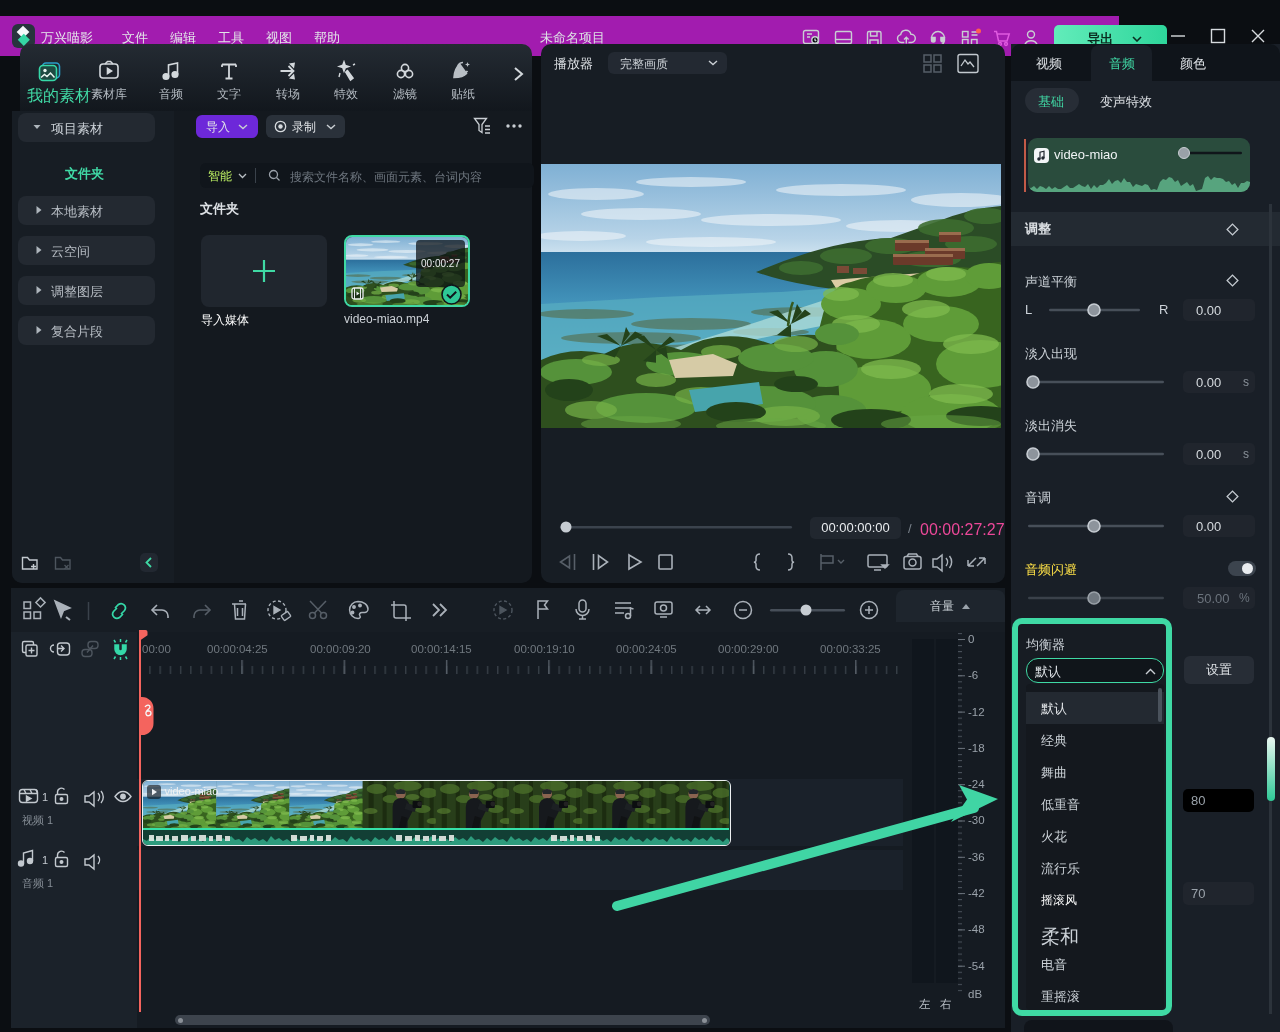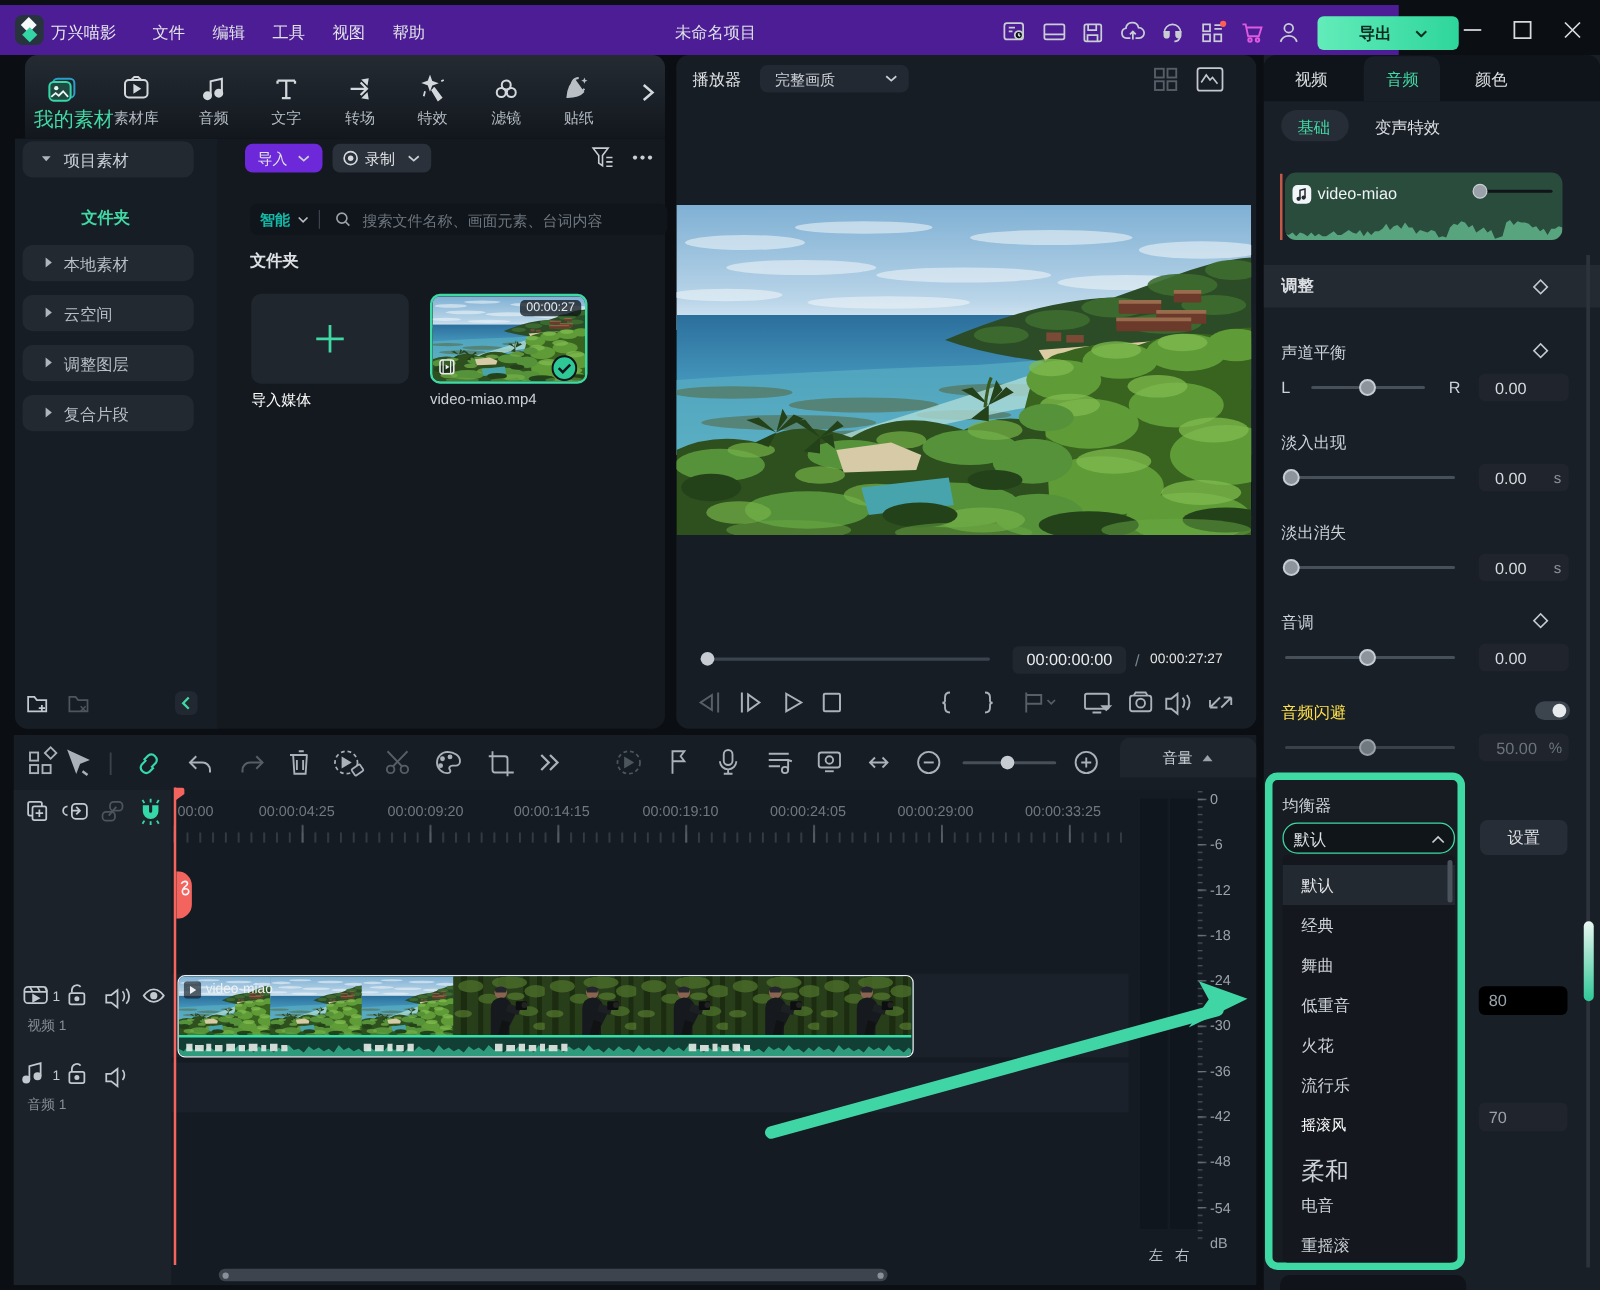--- a/index.html
+++ b/index.html
@@ -165,21 +165,21 @@
  <path d="M33 10 q5 -4 10 0 l-1 3 h-8z" fill="#23272b"></path>
  <path d="M30 47 V26 q0 -8 8 -9 q7 0 9 7 l3 6 -5 10 v7z" fill="#16191d"></path>
  <path d="M44 22 l10 3 -2 6 -10 -3z" fill="#1c2023"></path>
  <rect x="50" y="20" width="9" height="7" rx="1" fill="#0c0e10"></rect>
  <circle cx="57" cy="23" r="2.4" fill="#222"></circle>
  <path d="M36 47 l3 -12 6 2 -2 10z" fill="#101214"></path>
 </g>
 </defs>
   </svg>
 
-<div class="abs" id="titlebar" style="left:0;top:4px;width:1119px;height:40px;background:#4c1d95">
+<div class="abs" id="titlebar" style="left:0;top:16px;width:1119px;height:40px;background:#a21caf">
   <div class="abs" style="left:12px;top:8px;width:23px;height:24px;border-radius:6px;background:#28343d">
     <svg width="23" height="24" viewBox="0 0 23 24">
       <rect x="6.5" y="3.5" width="9" height="9" transform="rotate(45 11 8)" fill="#f5f9fa"></rect>
       <rect x="7.5" y="11.5" width="8.6" height="8.6" transform="rotate(45 11.8 15.8)" fill="#35d6a5"></rect>
     </svg>
   </div>
   <span class="tx" style="left:41px;top:13px;font-size:13px;color:#e6e9ec">万兴喵影</span>
   <span class="tx" style="left:122px;top:13px;font-size:13px;color:#e2e5e8">文件</span>
   <span class="tx" style="left:170px;top:13px;font-size:13px;color:#e2e5e8">编辑</span>
   <span class="tx" style="left:218px;top:13px;font-size:13px;color:#e2e5e8">工具</span>
@@ -349,21 +349,21 @@
     <svg class="abs" style="left:299px;top:6px" width="50" height="18" viewBox="0 0 50 18">
       <path d="M1.5 1.5h12l-4.5 6v8l-3-2v-6z" stroke="#c9ced3" stroke-width="1.3" fill="none"></path>
         <path d="M12 9h5M12 12.5h5M12 16h5" stroke="#c9ced3" stroke-width="1.3"></path>
       <g fill="#c9ced3">
           <circle cx="35" cy="9" r="1.7"></circle>
           <circle cx="41" cy="9" r="1.7"></circle>
           <circle cx="47" cy="9" r="1.7"></circle>
         </g>
     </svg>
     <div class="abs" style="left:26px;top:52px;width:334px;height:25px;border-radius:6px;background:#10151b">
-      <span class="tx" style="left:8px;top:5px;font-size:12px;font-weight:bold;color:#14b8a6">智能</span>
+      <span class="tx" style="left:8px;top:5px;font-size:12px;font-weight:normal;color:#bef264">智能</span>
       <svg class="abs" style="left:38px;top:10px" width="9" height="6" viewBox="0 0 9 6">
           <path d="M1 1l3.5 3.5L8 1" stroke="#b9bfc5" stroke-width="1.3" fill="none"></path>
         </svg>
       <div class="abs" style="left:55px;top:5px;width:1px;height:15px;background:#3a424b"></div>
       <svg class="abs" style="left:68px;top:6px" width="13" height="13" viewBox="0 0 13 13">
           <circle cx="5.5" cy="5.5" r="4" stroke="#9aa1a9" stroke-width="1.3" fill="none"></circle>
           <path d="M8.5 8.5l3 3" stroke="#9aa1a9" stroke-width="1.3"></path>
         </svg>
       <span class="tx" style="left:90px;top:6px;font-size:12px;color:#6d757e">搜索文件名称、画面元素、台词内容</span>
     </div>
@@ -371,21 +371,21 @@
     <div class="abs" style="left:27px;top:124px;width:126px;height:72px;border-radius:8px;background:#20262e">
       <svg class="abs" style="left:49px;top:22px" width="28" height="28" viewBox="0 0 28 28">
           <path d="M14 3v22M3 14h22" stroke="#3fd9a4" stroke-width="2.2"></path>
         </svg>
     </div>
     <span class="tx" style="left:27px;top:201px;font-size:12px;color:#ffffff">导入媒体</span>
     <div class="abs" style="left:170px;top:124px;width:126px;height:72px;border-radius:8px;border:2px solid #3fd9a4;overflow:hidden;background:#20262e">
       <svg width="122" height="68" viewBox="0 0 460 264" preserveAspectRatio="none">
           <use href="#beach"></use>
         </svg>
-      <div class="abs" style="right:3px;top:3px;padding:1px 5px;border-radius:4px;background:rgba(10,14,18,.72);font-size:10px;color:#e8ebee">00:00:27</div>
+      <div class="abs" style="right:3px;top:3px;padding:18px 5px;border-radius:4px;background:rgba(10,14,18,.72);font-size:10px;color:#e8ebee">00:00:27</div>
       <svg class="abs" style="left:5px;bottom:5px" width="13" height="13" viewBox="0 0 13 13">
           <rect x="1" y="1" width="11" height="11" rx="2" stroke="#e8ebee" stroke-width="1.3" fill="rgba(10,14,18,.4)"></rect>
           <path d="M3.5 1v11M9.5 1v11" stroke="#e8ebee" stroke-width="1"></path>
           <path d="M5.5 4.5l3 2-3 2z" fill="#e8ebee"></path>
         </svg>
     </div>
     <svg class="abs" style="left:267px;top:173px" width="21" height="21" viewBox="0 0 21 21">
         <circle cx="10.5" cy="10.5" r="9.5" fill="#2ec896" stroke="#10151b" stroke-width="1.6"></circle>
         <path d="M6 10.5l3.2 3.2 6-6" stroke="#10151b" stroke-width="2" fill="none"></path>
       </svg>
@@ -415,21 +415,21 @@
     <svg width="460" height="264" viewBox="0 0 460 264">
         <use href="#beach"></use>
       </svg>
   </div>
   <svg class="abs" style="left:0;top:470px" width="464" height="26" viewBox="0 0 464 26">
     <rect x="19" y="12" width="232" height="2.5" rx="1.25" fill="#3b434d"></rect>
     <circle cx="25" cy="13" r="5.5" fill="#c6ccd2"></circle>
   </svg>
   <div class="abs" style="left:269px;top:473px;width:91px;height:22px;border-radius:5px;background:#21272f;text-align:center;font-size:13px;line-height:22px;color:#e8ebee">00:00:00:00</div>
   <span class="tx" style="left:367px;top:477px;font-size:13px;color:#7c848d">/</span>
-  <span class="tx" style="left:379px;top:477px;font-size:11px;color:#e5e5e5">00:00:27:27</span>
+  <span class="tx" style="left:379px;top:477px;font-size:16px;color:#ec4899">00:00:27:27</span>
   <svg class="abs" style="left:0;top:502px" width="464" height="34" viewBox="0 0 464 34">
     <g stroke="#575f68" stroke-width="1.6" fill="none">
       <path d="M33.5 8v16M28.5 10v12l-9-6z"></path>
     </g>
     <g stroke="#aab1b9" stroke-width="1.6" fill="none">
       <path d="M52.5 8v16M57.5 9.5v13l9-6.5z"></path>
       <path d="M88 9l12 7-12 7z"></path>
       <rect x="118" y="9" width="13" height="14" rx="1"></rect>
       <path d="M219 8c-3 0-4 1.5-4 4v2.5c0 1.5-.8 1.5-2 1.7 1.2.2 2 .3 2 1.8V20c0 2.5 1 4 4 4" stroke-width="1.5"></path>
       <path d="M247 8c3 0 4 1.5 4 4v2.5c0 1.5.8 1.5 2 1.7-1.2.2-2 .3-2 1.8V20c0 2.5-1 4-4 4" stroke-width="1.5"></path>

